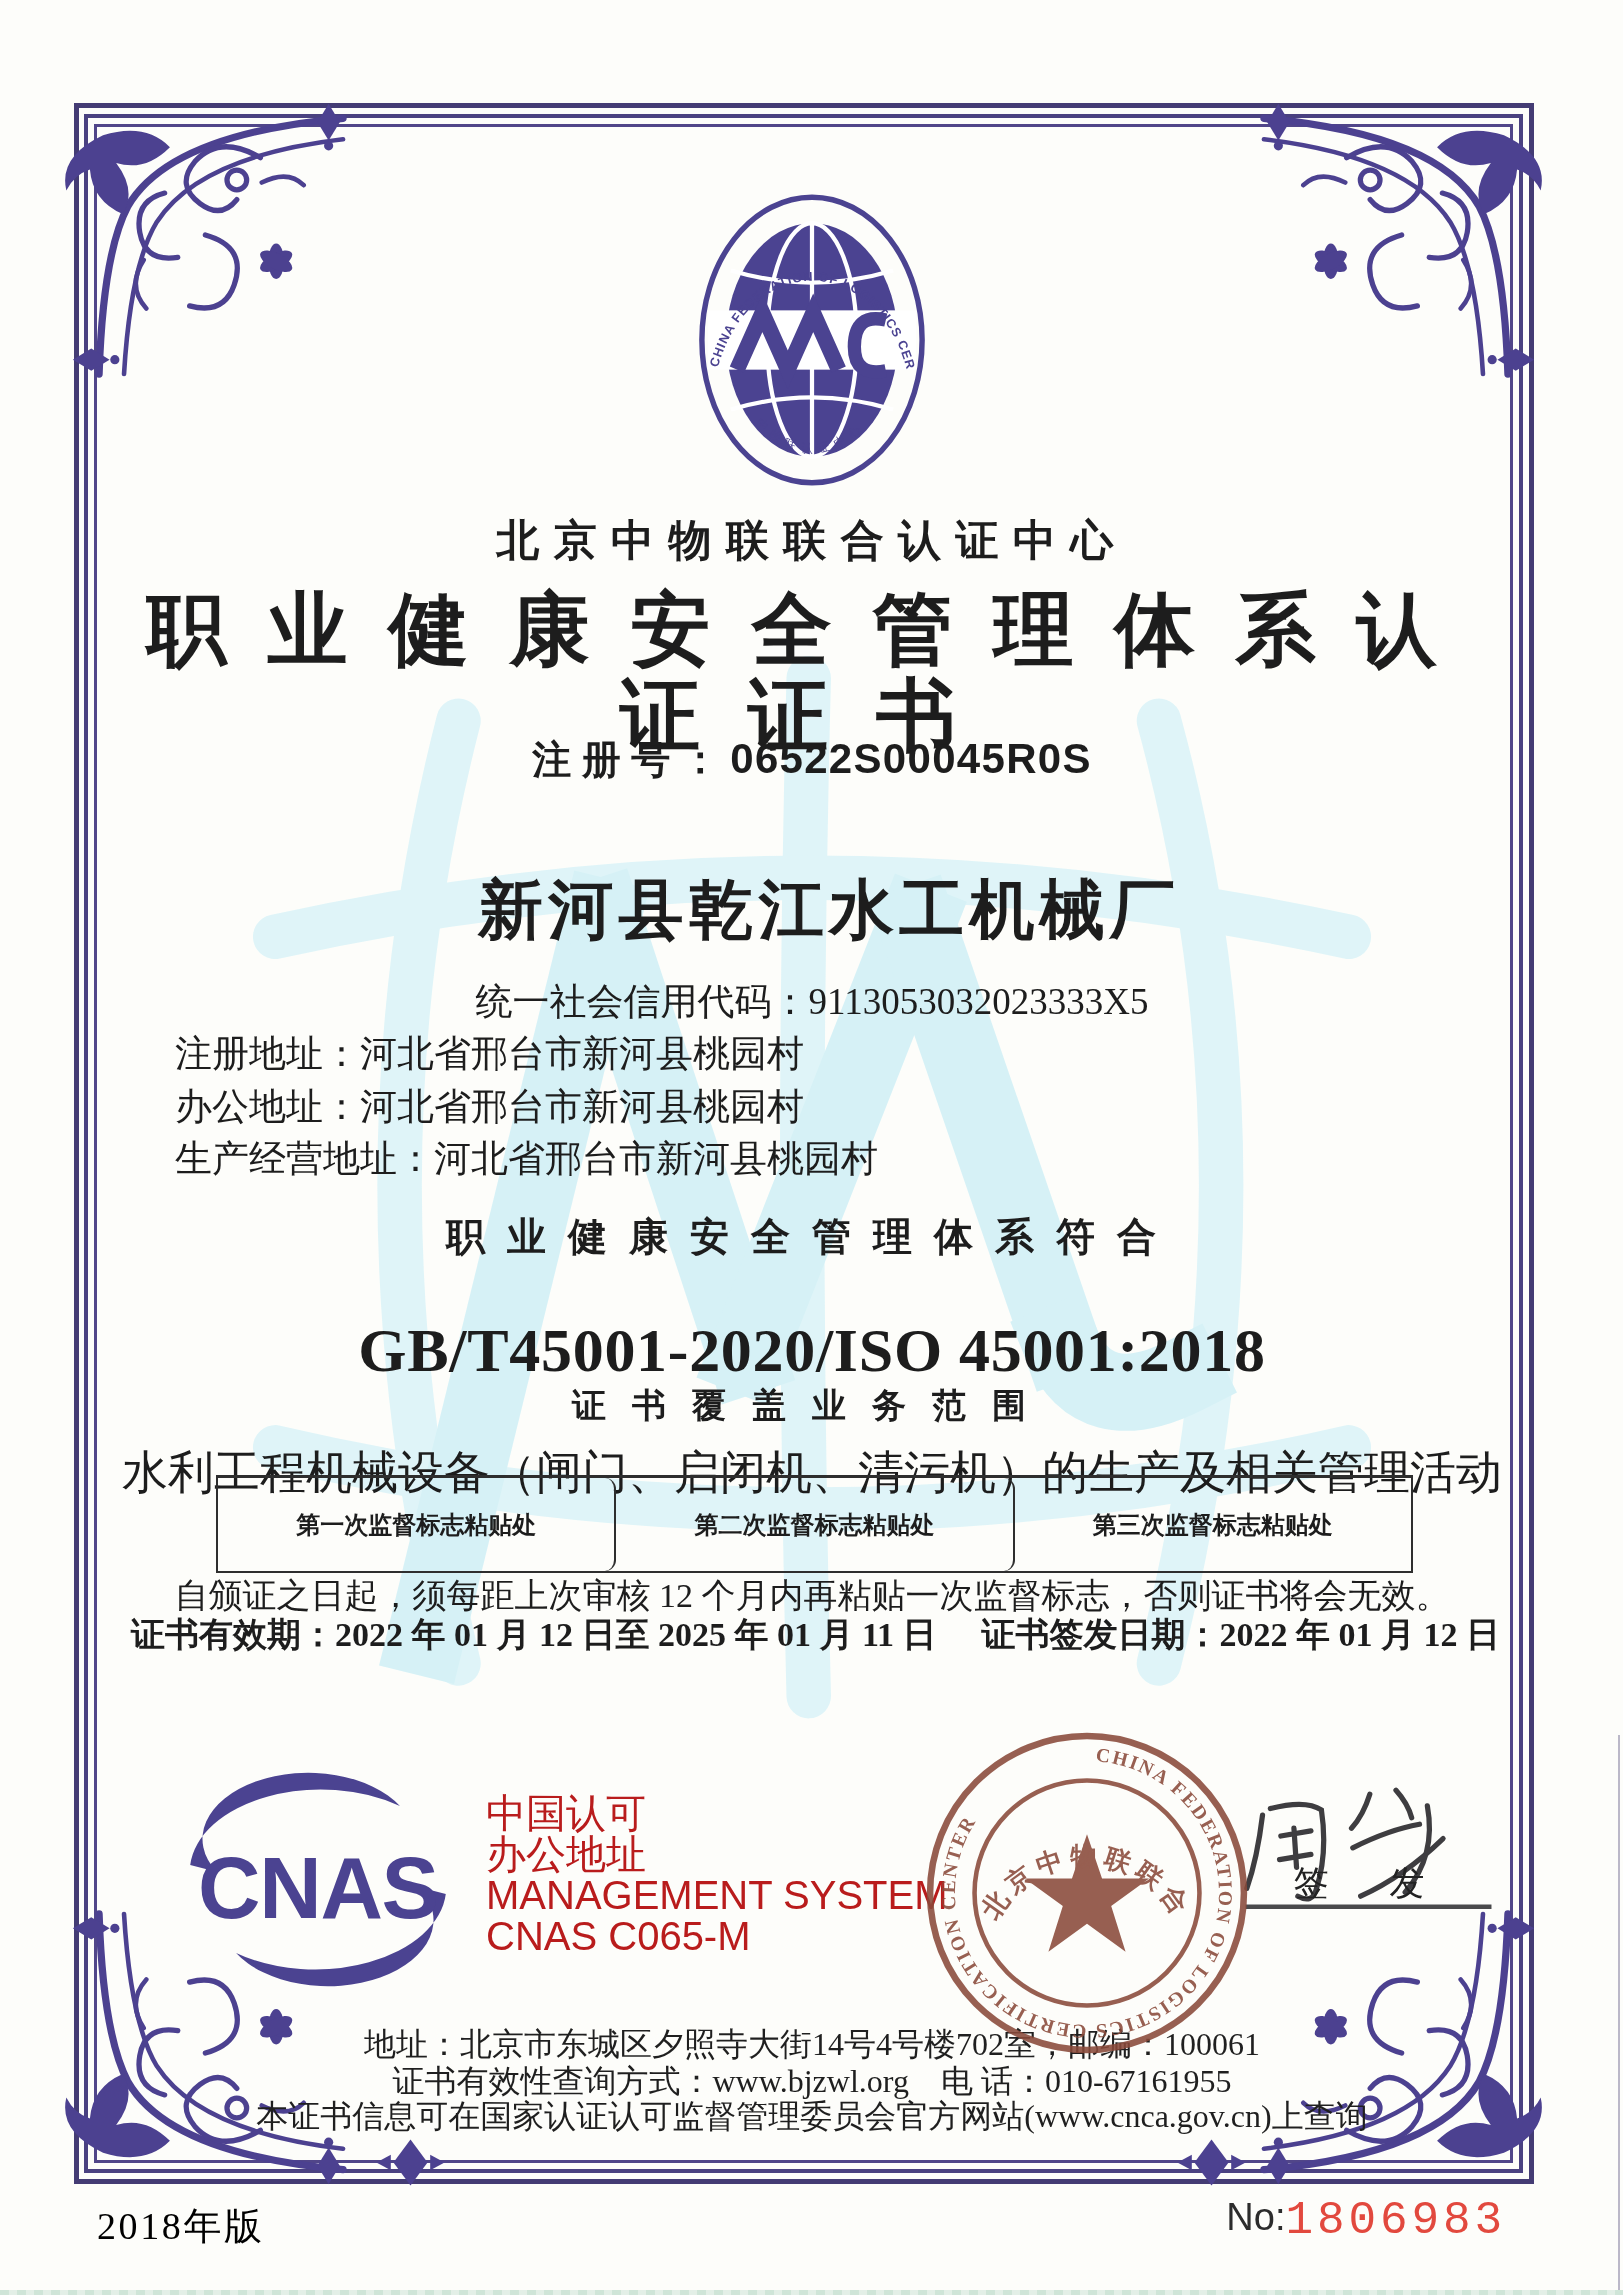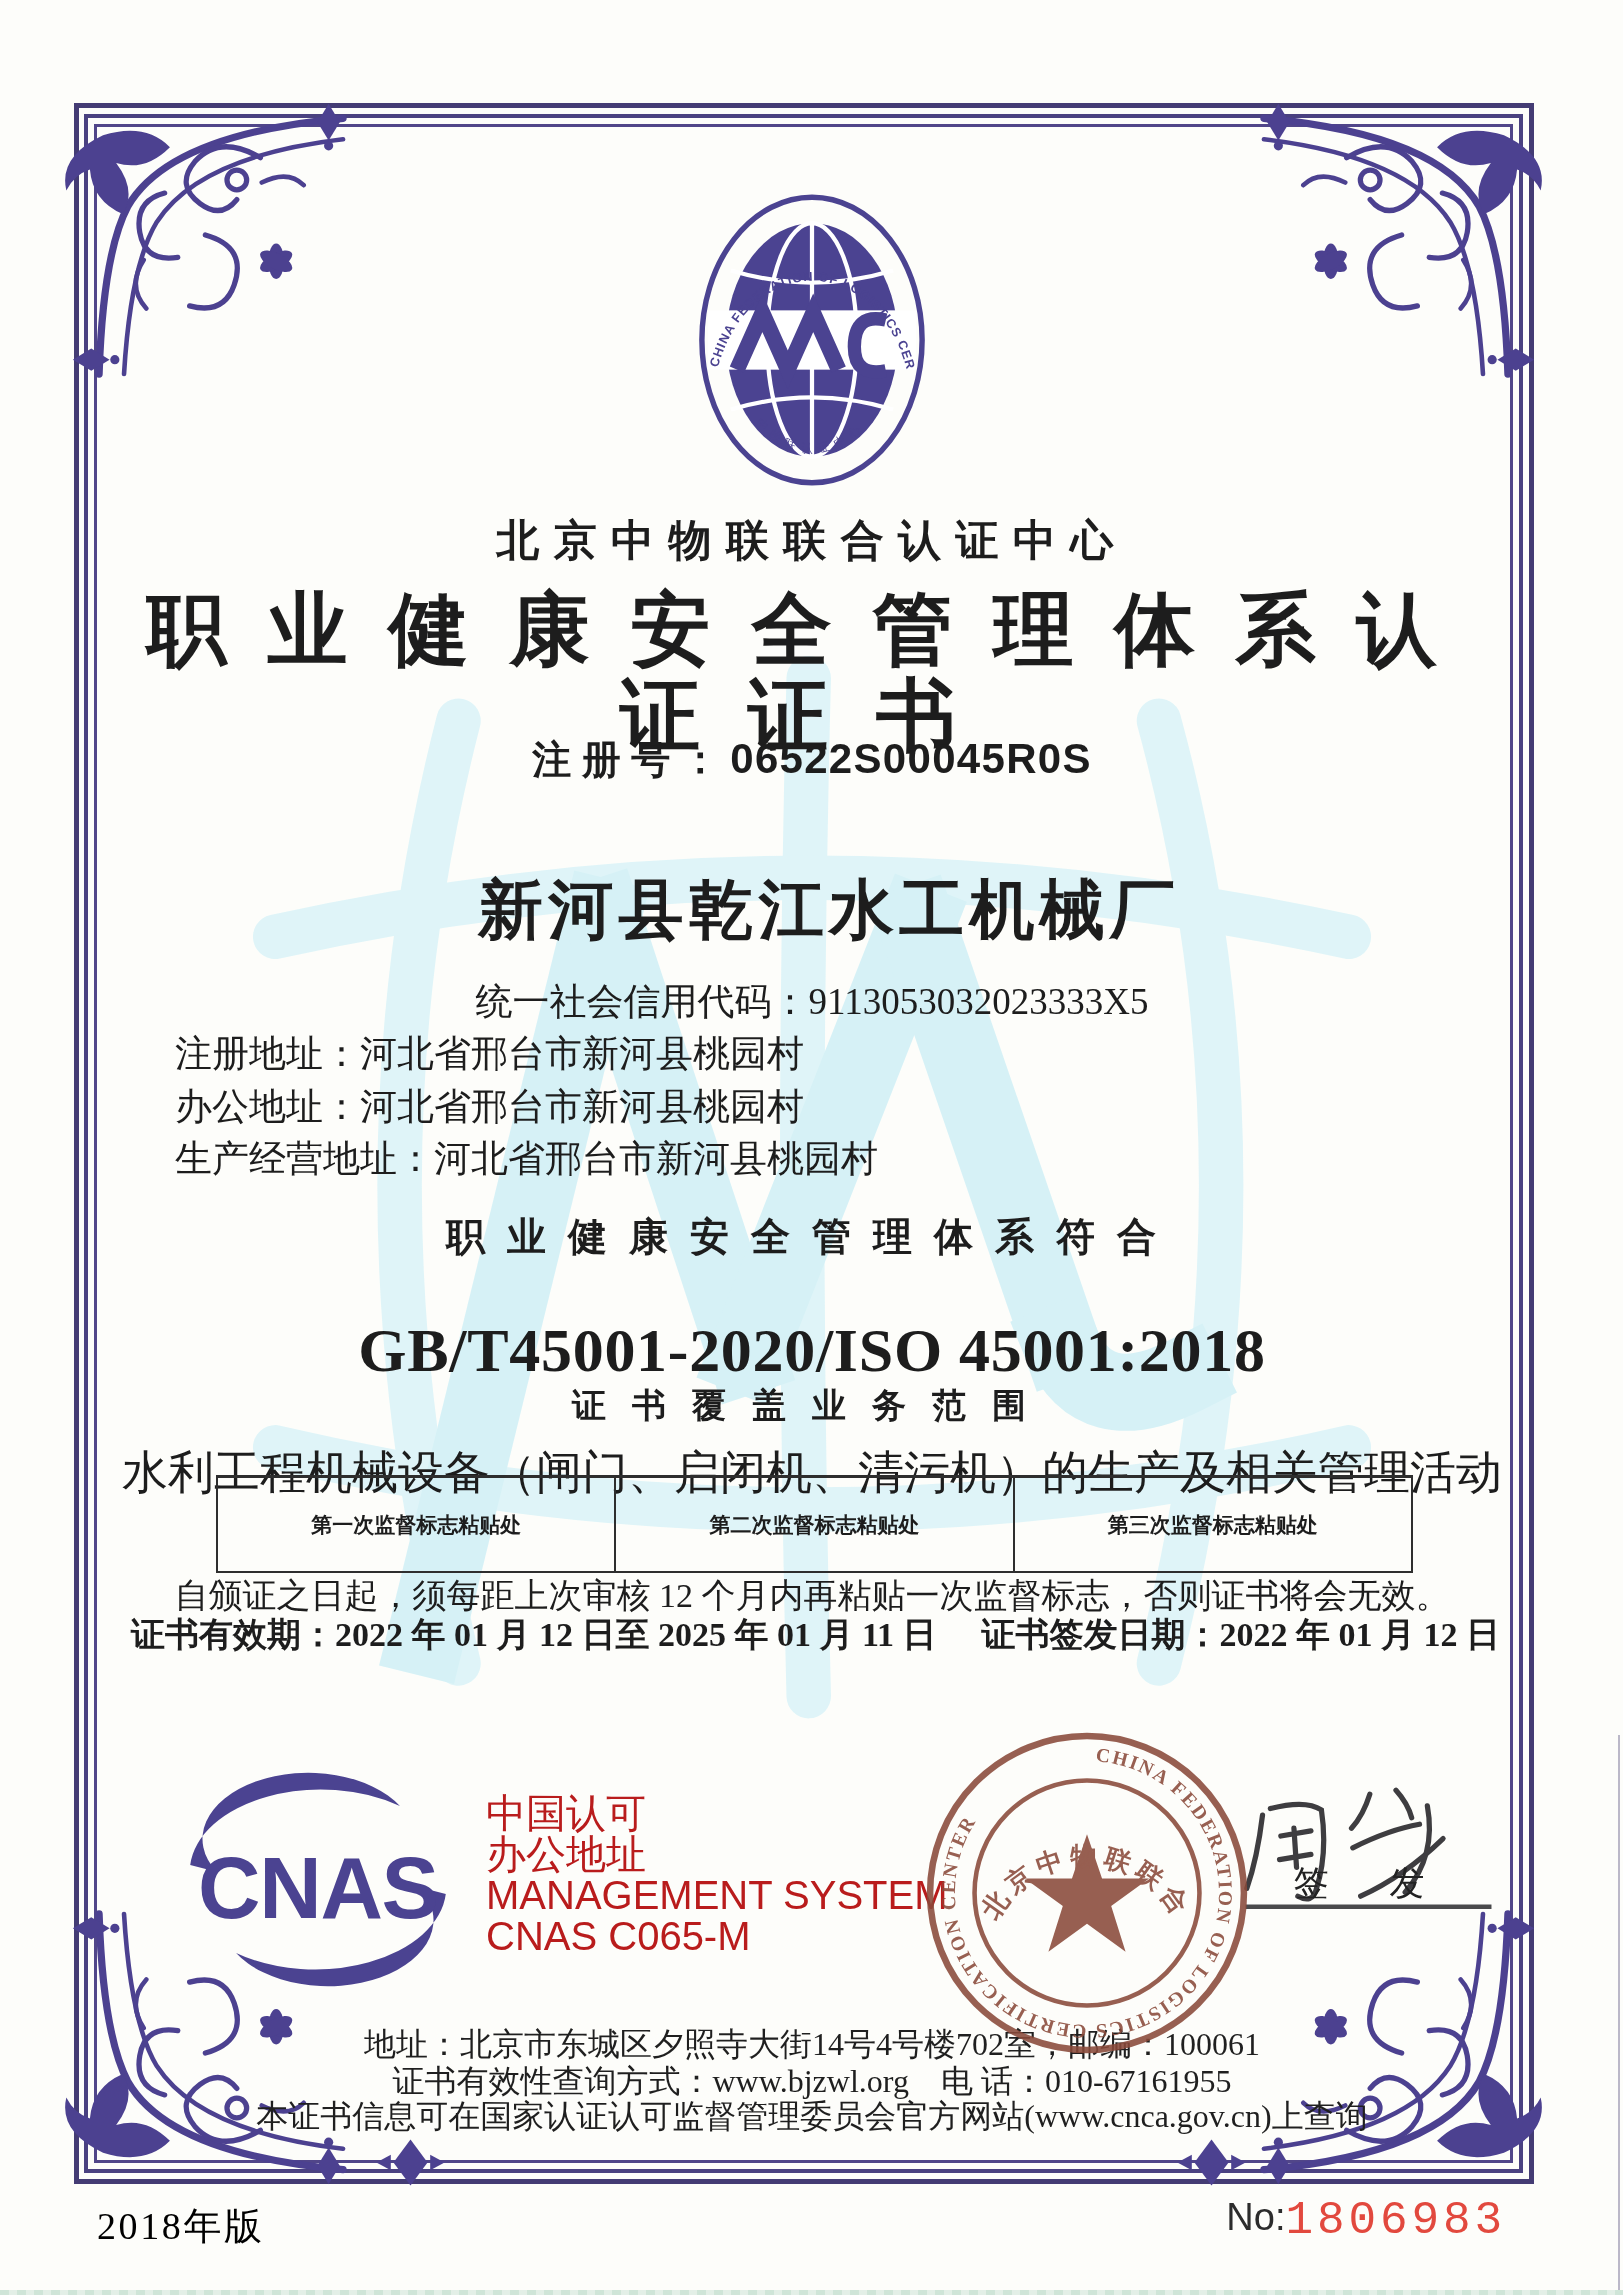--- a/index.html
+++ b/index.html
@@ -48,21 +48,21 @@
   .scopetitle{top:1383px;font-size:34px;font-weight:bold;letter-spacing:26px;}
   .scopeline{top:1442px;font-size:46px;}
   .note{top:1573px;font-size:34px;}
   .validity{top:1612px;font-size:34px;font-weight:bold;}
   .val-l{left:131px;}
   .val-r{right:124px;}
   
   .sup-table{position:absolute;left:216px;top:1475px;width:1193px;height:93px;display:flex;
     border:2.6px solid #2e2e2e;border-top-width:3.9px;z-index:4;background:transparent;}
   .sup-cell{flex:1;display:flex;align-items:center;justify-content:center;
-    font-size:21px;font-weight:bold;color:#1d1d1d;border-right:2.6px solid #2e2e2e;}
+    font-size:24px;font-weight:bold;color:#1d1d1d;border-right:2.6px solid #2e2e2e;border-radius:11px;}
   .sup-cell:last-child{border-right:none;}
   
   .cnaslogo{position:absolute;left:164px;top:1768px;width:308px;height:223px;z-index:4;}
   .cnastext{position:absolute;left:486px;top:1793px;z-index:4;color:#b91c1c;
     font-family:Liberation Sans, sans-serif;line-height:41px;font-size:40px;white-space:nowrap;}
   
   .stamp{position:absolute;left:917px;top:1723px;width:340px;height:340px;z-index:5;opacity:.88;pointer-events:none;}
   .sig{position:absolute;left:1231px;top:1768px;width:275px;height:157px;z-index:4;}
   .siglabel{top:1860px;left:1264px;right:auto;width:216px;text-align:center;font-size:35px;letter-spacing:26px;color:#222;}
   

